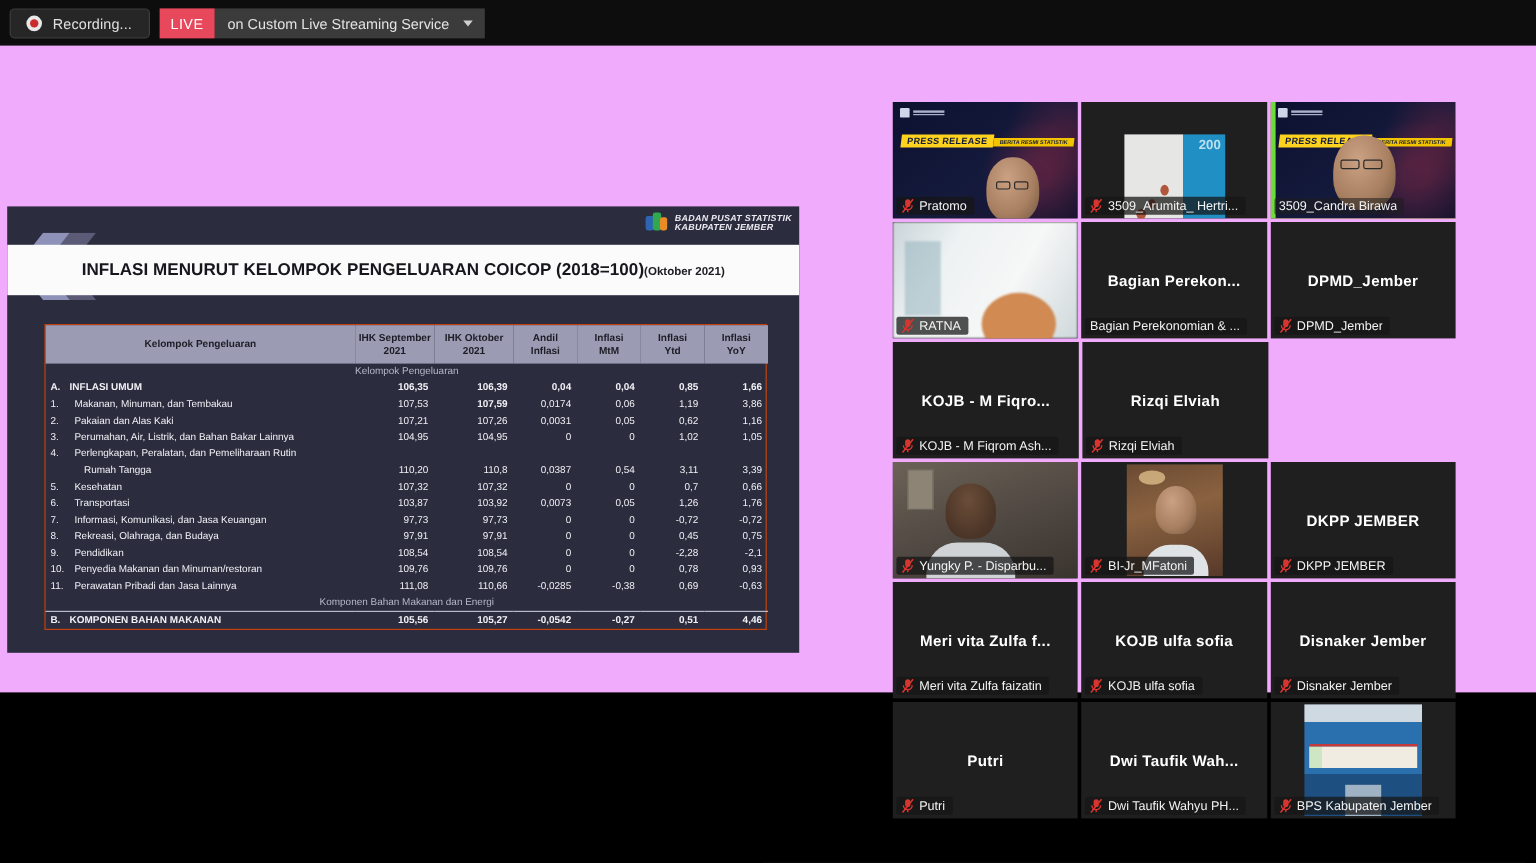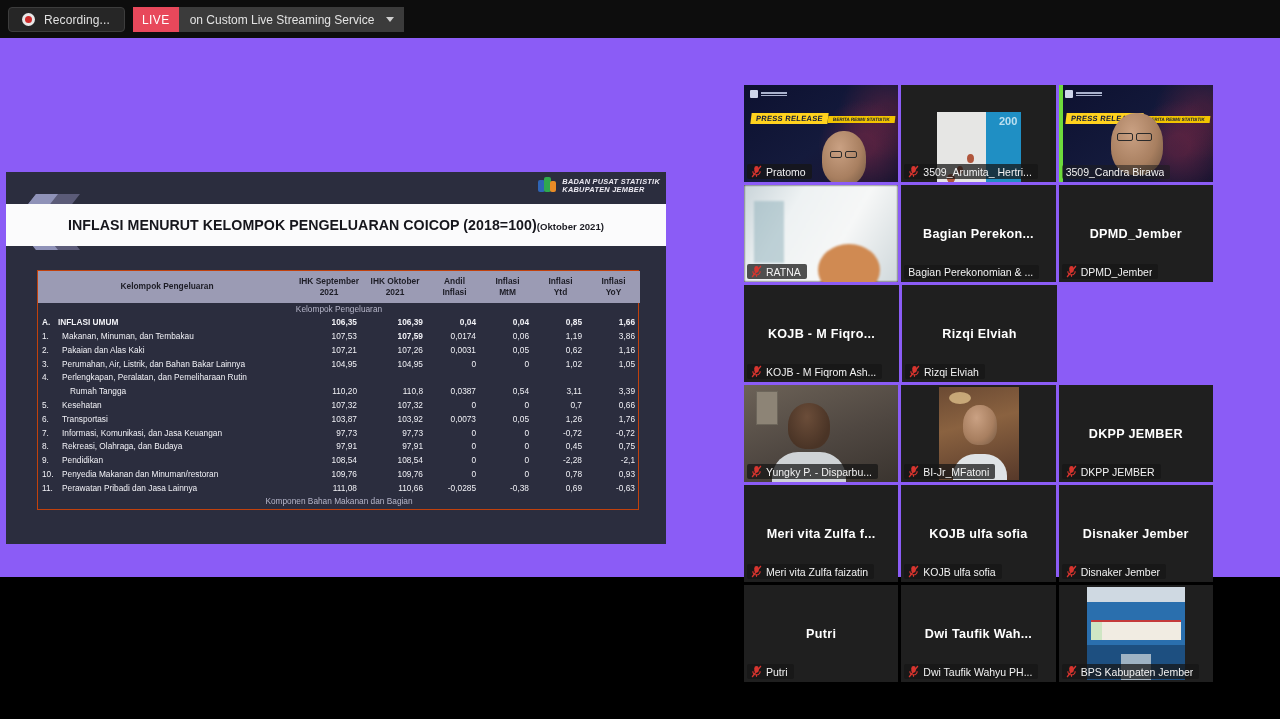--- a/index.html
+++ b/index.html
@@ -2,21 +2,21 @@
 <html><head>
 <meta charset="utf-8">
 <style>
   * { box-sizing: border-box; margin: 0; padding: 0; }
   html, body {
     width: 1280px; height: 719px;
     background: #000000;
     font-family: "Liberation Sans", sans-serif;
     overflow: hidden;
   }
-  #app { position: relative; width: 1280px; height: 577px; background: #8b5cf6; }
+  #app { position: relative; width: 1280px; height: 577px; background: #f0abfc; }
 
   
   #topbar {
     position: absolute; left: 0; top: 0; width: 1280px; height: 38px;
     background: #0d0d0d;
   }
   #rec-pill {
     position: absolute; left: 8px; top: 7px; width: 117px; height: 25px;
     background: #262626; border: 1px solid #3d3d3d; border-radius: 4px;
     display: flex; align-items: center; gap: 9px; padding-left: 13px;
@@ -433,21 +433,30 @@
             <tr>
               <td class="name"><span class="idx">11.</span>Perawatan Pribadi dan Jasa Lainnya</td>
               <td class="num">111,08</td>
               <td class="num">110,66</td>
               <td class="num">-0,0285</td>
               <td class="num">-0,38</td>
               <td class="num">0,69</td>
               <td class="num">-0,63</td>
             </tr>
             <tr class="section">
-              <td colspan="7">Komponen Bahan Makanan dan Bagian</td>
+              <td colspan="7">Komponen Bahan Makanan dan Energi</td>
+            </tr>
+            <tr class="bold rule-top">
+              <td class="name"><span class="idx letter">B.</span>KOMPONEN BAHAN MAKANAN</td>
+              <td class="num bold">105,56</td>
+              <td class="num bold">105,27</td>
+              <td class="num bold">-0,0542</td>
+              <td class="num bold">-0,27</td>
+              <td class="num bold">0,51</td>
+              <td class="num bold">4,46</td>
             </tr>
           </tbody>
       </table>
     </div>
   </div>
 
   <div id="grid">
       <div class="grid-row">
         <div class="tile">
           <div class="vid vid-press">

